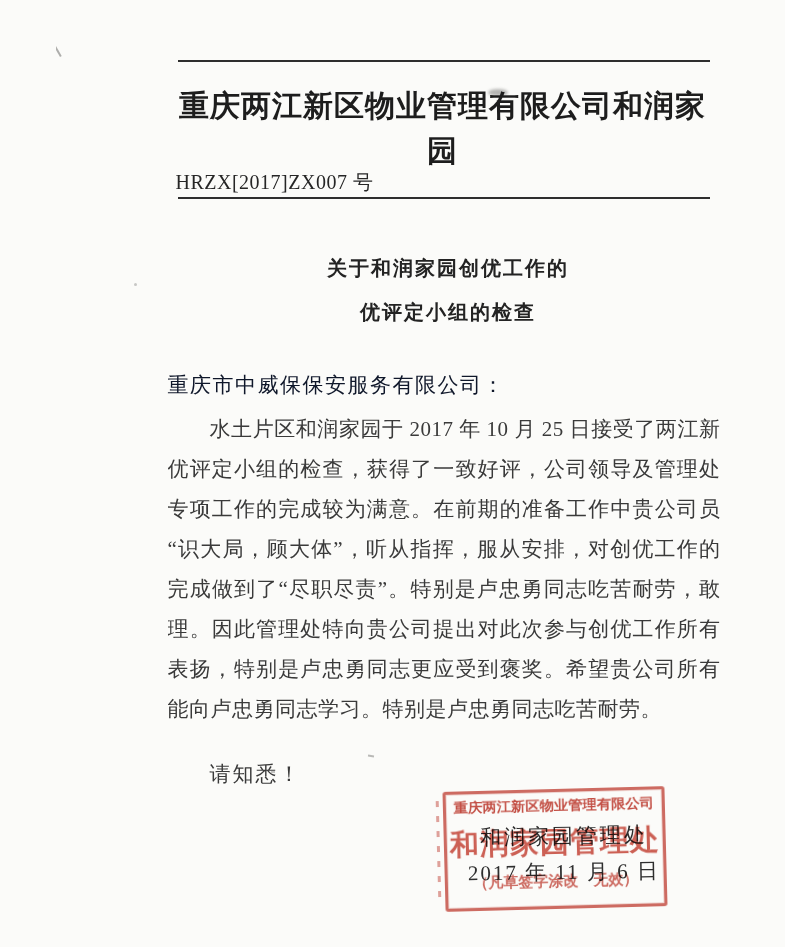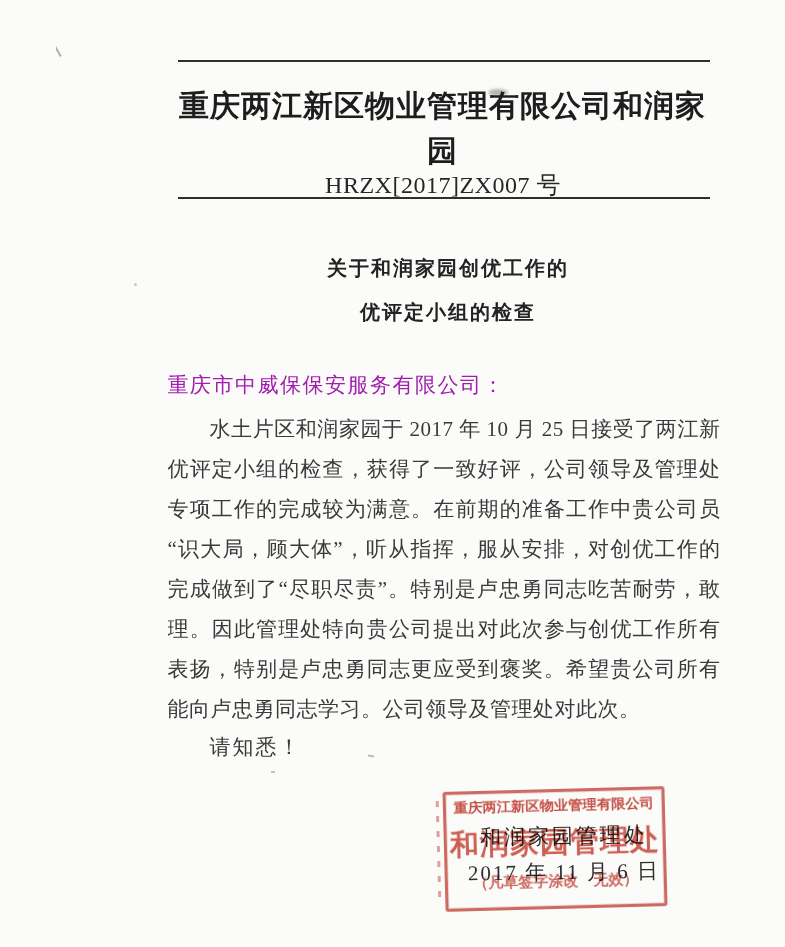--- a/index.html
+++ b/index.html
@@ -13,41 +13,41 @@
   .rule{position:absolute;left:122px;width:532px;height:2px;background:#2e2e2e;}
   .rule-top{top:47px;}
   .rule-bottom{top:184px;}
   .org-name{
     position:absolute;left:118px;top:70px;width:538px;
     text-align:center;font-size:30px;font-weight:bold;line-height:45px;
     color:#1d1d1d;letter-spacing:1px;
   }
   .doc-number{
     position:absolute;left:120px;top:156px;width:535px;
-    text-align:center;font-size:24px;color:#262626;letter-spacing:.5px;
+    text-align:left;font-size:20px;color:#262626;letter-spacing:.5px;
   }
   
   .doc-title{
     position:absolute;left:0;top:233px;width:785px;text-align:center;
     font-size:20px;font-weight:bold;line-height:44px;color:#232323;letter-spacing:2px;
   }
   
   .recipient{
     position:absolute;left:112px;top:358px;width:560px;
-    font-size:21px;color:#a21caf;letter-spacing:1.5px;
+    font-size:21px;color:#0f172a;letter-spacing:1.5px;
   }
   .body-text{
     position:absolute;left:112px;top:396px;width:553px;
     font-size:21px;color:#3a3a3a;letter-spacing:.5px;
   }
   .body-text .line{height:40px;line-height:40px;white-space:nowrap;}
   .body-text .line.j{text-align:justify;text-align-last:justify;white-space:normal;overflow:hidden;}
   .body-text .line.indent{text-indent:2em;}
   .closing{
-    position:absolute;left:112px;top:720px;font-size:21px;color:#3a3a3a;
+    position:absolute;left:112px;top:747px;font-size:21px;color:#3a3a3a;
     text-indent:2em;letter-spacing:2px;
   }
   
   .sig-org{
     position:absolute;left:424px;top:809px;font-size:21px;color:#2e2e2e;
     letter-spacing:3px;transform:rotate(-1deg);
   }
   .sig-date{
     position:absolute;left:412px;top:845px;font-size:21px;color:#2e2e2e;
     letter-spacing:2px;transform:rotate(-.8deg);
@@ -129,21 +129,21 @@
   <div class="recipient">重庆市中威保保安服务有限公司：</div>
 
   <div class="body-text">
     <div class="line j indent">水土片区和润家园于 2017 年 10 月 25 日接受了两江新区创</div>
     <div class="line j">优评定小组的检查，获得了一致好评，公司领导及管理处对此次</div>
     <div class="line j">专项工作的完成较为满意。在前期的准备工作中贵公司员工能</div>
     <div class="line j">“识大局，顾大体”，听从指挥，服从安排，对创优工作的圆满</div>
     <div class="line j">完成做到了“尽职尽责”。特别是卢忠勇同志吃苦耐劳，敢于管</div>
     <div class="line j">理。因此管理处特向贵公司提出对此次参与创优工作所有同志的</div>
     <div class="line j">表扬，特别是卢忠勇同志更应受到褒奖。希望贵公司所有人员均</div>
-    <div class="line">能向卢忠勇同志学习。公司领导及管理处对此次。</div>
+    <div class="line">能向卢忠勇同志学习。特别是卢忠勇同志吃苦耐劳。</div>
   </div>
 
   <div class="closing">请知悉！</div>
 
   <div class="sig-org">和润家园管理处</div>
   <div class="sig-date">2017 年 11 月 6 日</div>
 
   <div class="stamp">
     <div class="edge-dashes"></div>
     <div class="s1">重庆两江新区物业管理有限公司</div>

